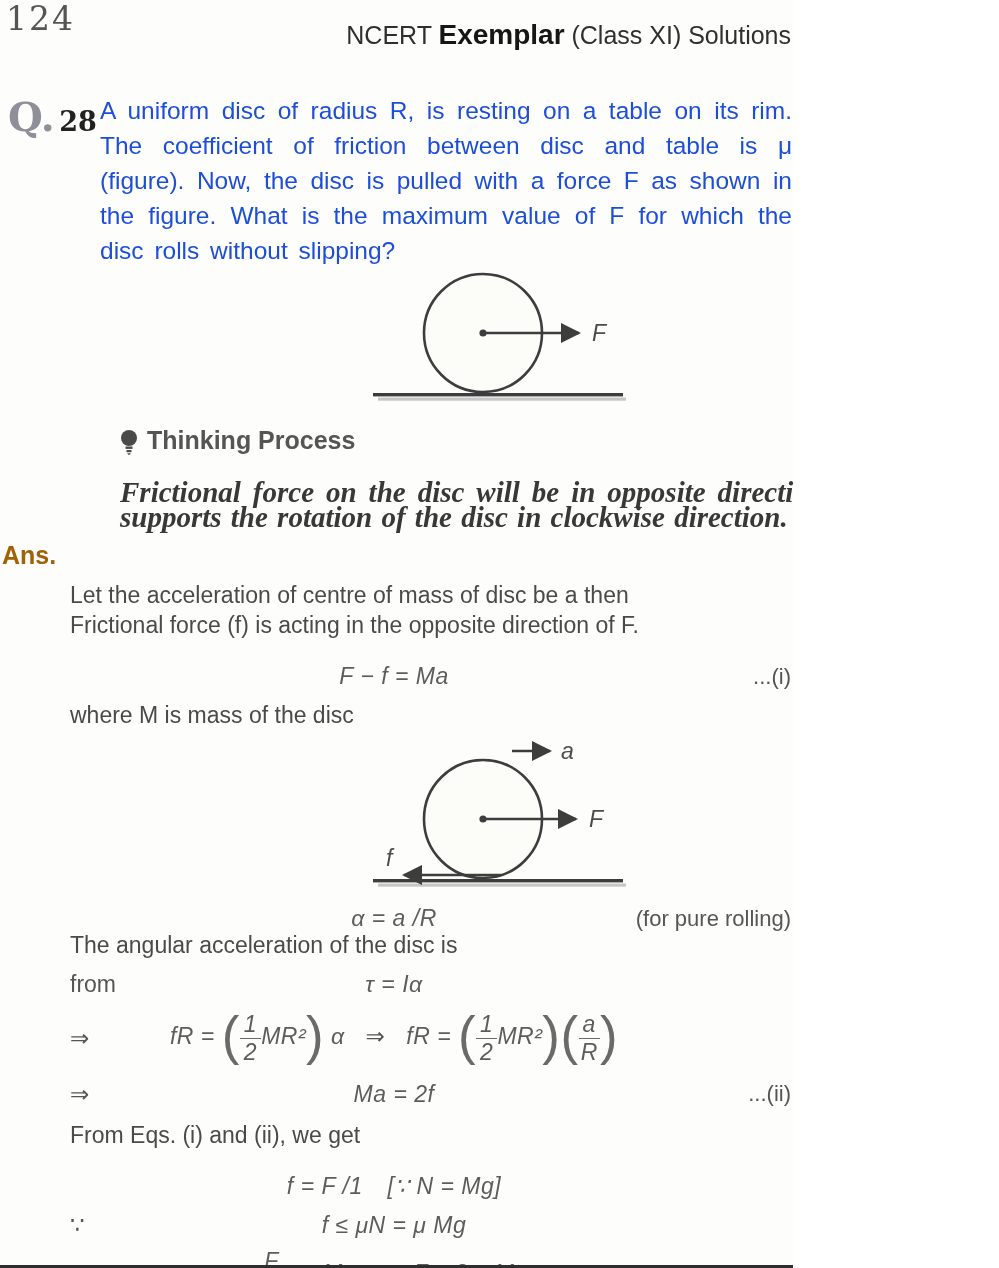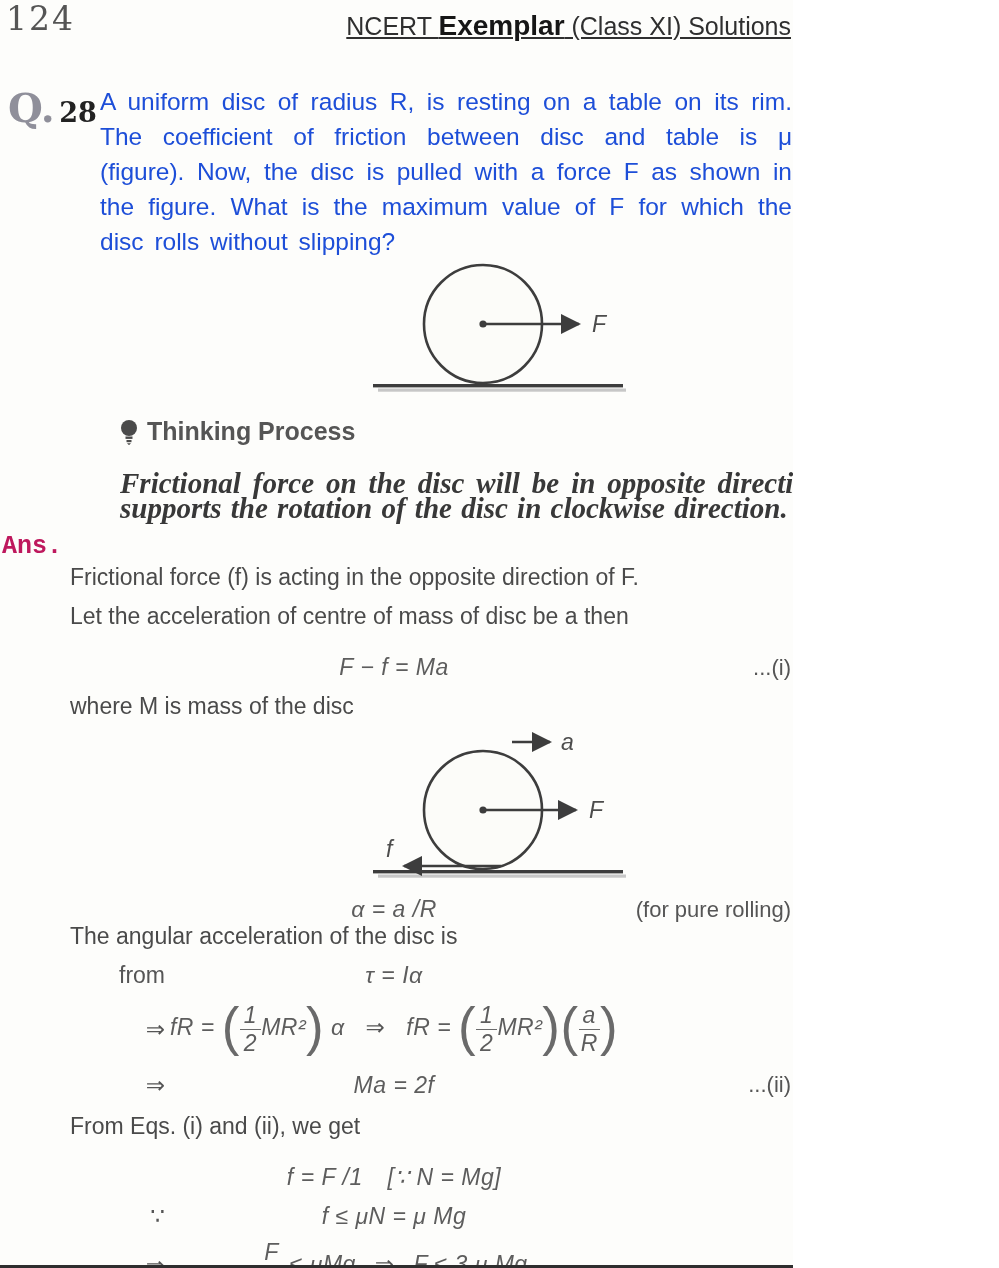--- a/index.html
+++ b/index.html
@@ -5,45 +5,45 @@
   * { margin:0; padding:0; box-sizing:border-box; }
   html,body { background:#ffffff; }
   .page {
     width:793px; height:1268px; position:relative; overflow:hidden;
     background:#fdfdfb; color:#3f3f3f;
     font-family:"Liberation Sans", sans-serif;
   }
   
   .hdr { display:flex; justify-content:space-between; align-items:flex-start; padding:1px 2px 0 6px; }
   .hdr-num { font-family:"DejaVu Serif", serif; font-size:33px; font-weight:400; color:#555; letter-spacing:2px; line-height:36px; }
-  .hdr-title { font-size:25px; color:#2f2f2f; padding-top:9px; white-space:nowrap;text-decoration:underline; }
+  .hdr-title { font-size:25px; color:#2f2f2f; padding-top:18px; white-space:nowrap; }
   .hdr-title b { font-size:28px; font-weight:700; color:#161616; }
 
   
   .question { display:flex; margin-top:42px; }
   .q-label-wrap { width:100px; flex:none; padding-left:8px; white-space:nowrap; }
   .q-mark { font-family:"DejaVu Serif", serif; font-size:40px; font-weight:700; color:#8f8f9a; }
   .q-num  { font-family:"DejaVu Serif", serif; font-size:27px; font-weight:700; color:#222; }
   .q-text { flex:1; font-size:24.5px; line-height:35px; text-align:justify; color:#1d4ed8; word-spacing:4px; padding-right:1px; }
 
   
   .fig { display:block; }
   .figlbl { font-family:"Liberation Sans", sans-serif; font-style:italic; font-size:23px; fill:#4c4c4c; }
 
   
   .thinking { margin-left:120px; margin-top:18px; }
-  .tp-head { display:flex; align-items:center; gap:9px; font-size:25px; font-weight:700; color:#555; }
+  .tp-head { display:flex; align-items:flex-end; gap:9px; font-size:25px; font-weight:700; color:#555; }
   .tp-body { font-style:italic; font-weight:600; font-size:29px; line-height:24.5px; color:#383838; margin-top:25px; width:828px; text-align:justify; word-spacing:2px;font-family:Liberation Serif, serif; }
 
   
   .ans { margin-top:12px; font-size:23px; color:#4a4a4a; }
   .ans-head { display:flex; align-items:baseline; }
-  .ans-label { width:70px; flex:none; font-weight:700; font-size:25px; color:#be185d; padding-left:2px;font-family:Liberation Mono, monospace; }
+  .ans-label { width:70px; flex:none; font-weight:700; font-size:25px; color:#a16207; padding-left:2px; }
   .row { display:flex; align-items:center; padding-left:70px; }
-  .rl { width:95px; flex:none; color:#555; font-size:23px;text-align:right; }
+  .rl { width:95px; flex:none; color:#555; font-size:23px; }
   .rc { flex:1; text-align:center; }
   .rt { width:170px; flex:none; text-align:right; color:#555; font-size:22px; padding-right:2px; }
   .math { font-style:italic; color:#5d5d5d; letter-spacing:0.5px; }
   .sym { font-style:normal; color:#555; }
 
   .frac { display:inline-flex; flex-direction:column; vertical-align:middle; line-height:1.08; text-align:center; font-style:italic; }
   .frac .fn { padding:0 4px 1px; border-bottom:1.6px solid #6a6a6a; }
   .frac .fd { padding-top:1px; }
   .bigp { display:inline-block; font-size:230%; font-weight:300; color:#6a6a6a; font-style:normal; line-height:0.85; vertical-align:middle; transform:translateY(-2px); }
   sub.mx { font-size:70%; font-style:italic; }
@@ -94,26 +94,26 @@
     </div>
     <p class="tp-body">Frictional force on the disc will be in opposite direction of F and supports the rotation of the disc in clockwise direction.</p>
   </div>
 
   <div class="ans">
 
     <div class="ans-head">
       <span class="ans-label">Ans.</span>
     </div>
 
+    <div class="row gap-m">
+      <span>Let the acceleration of centre of mass of disc be a then</span>
+    </div>
+
     <div class="row" style="margin-top:3px">
       <span>Frictional force (f) is acting in the opposite direction of F.</span>
-    </div>
-
-    <div class="row gap-m">
-      <span>Let the acceleration of centre of mass of disc be a then</span>
     </div>
 
     <div class="row gap-s">
       <span class="rl"></span>
       <span class="rc math">F − f = Ma</span>
       <span class="rt">...(i)</span>
     </div>
 
     <div class="row gap-m">
       <span>where M is mass of the disc</span>

